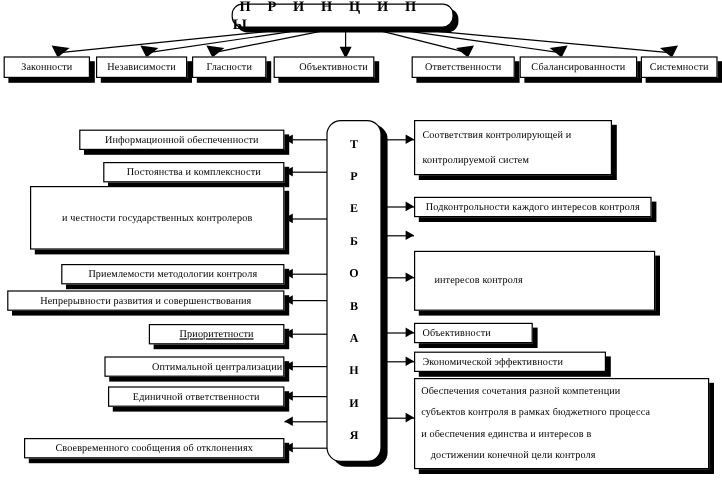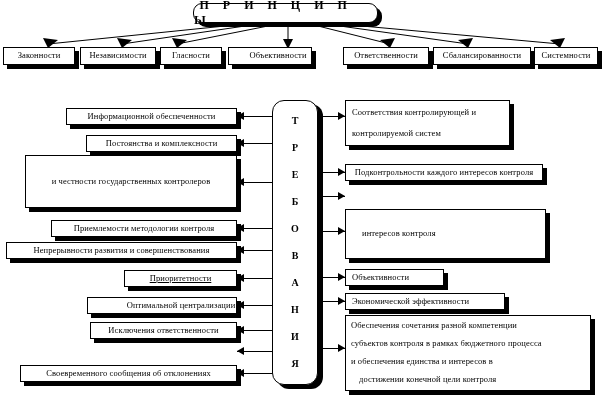--- a/index.html
+++ b/index.html
@@ -197,21 +197,21 @@
 
   <div class="box" style="left:124px;top:270px; width:113px; height:17px;text-decoration:underline;">
     <span class="ln">Приоритетности</span>
   </div>
 
   <div class="box" style="left:87px; top:297px; width:150px; height:17px;padding-left:41px;">
     <span class="ln">Оптимальной централизации</span>
   </div>
 
   <div class="box" style="left:90px; top:322px; width:147px; height:17px;">
-    <span class="ln">Исключения ответственности</span>
+    <span class="ln">Единичной ответственности</span>
   </div>
 
 
   <div class="box" style="left:20px; top:365px; width:217px; height:17px;">
     <span class="ln">Своевременного сообщения об отклонениях</span>
   </div>
 
   <div class="hline" style="left:318px;top:116px;width:27px;"></div>
   <div class="arrow-r" style="left:338px;top:112px;"></div>
 

